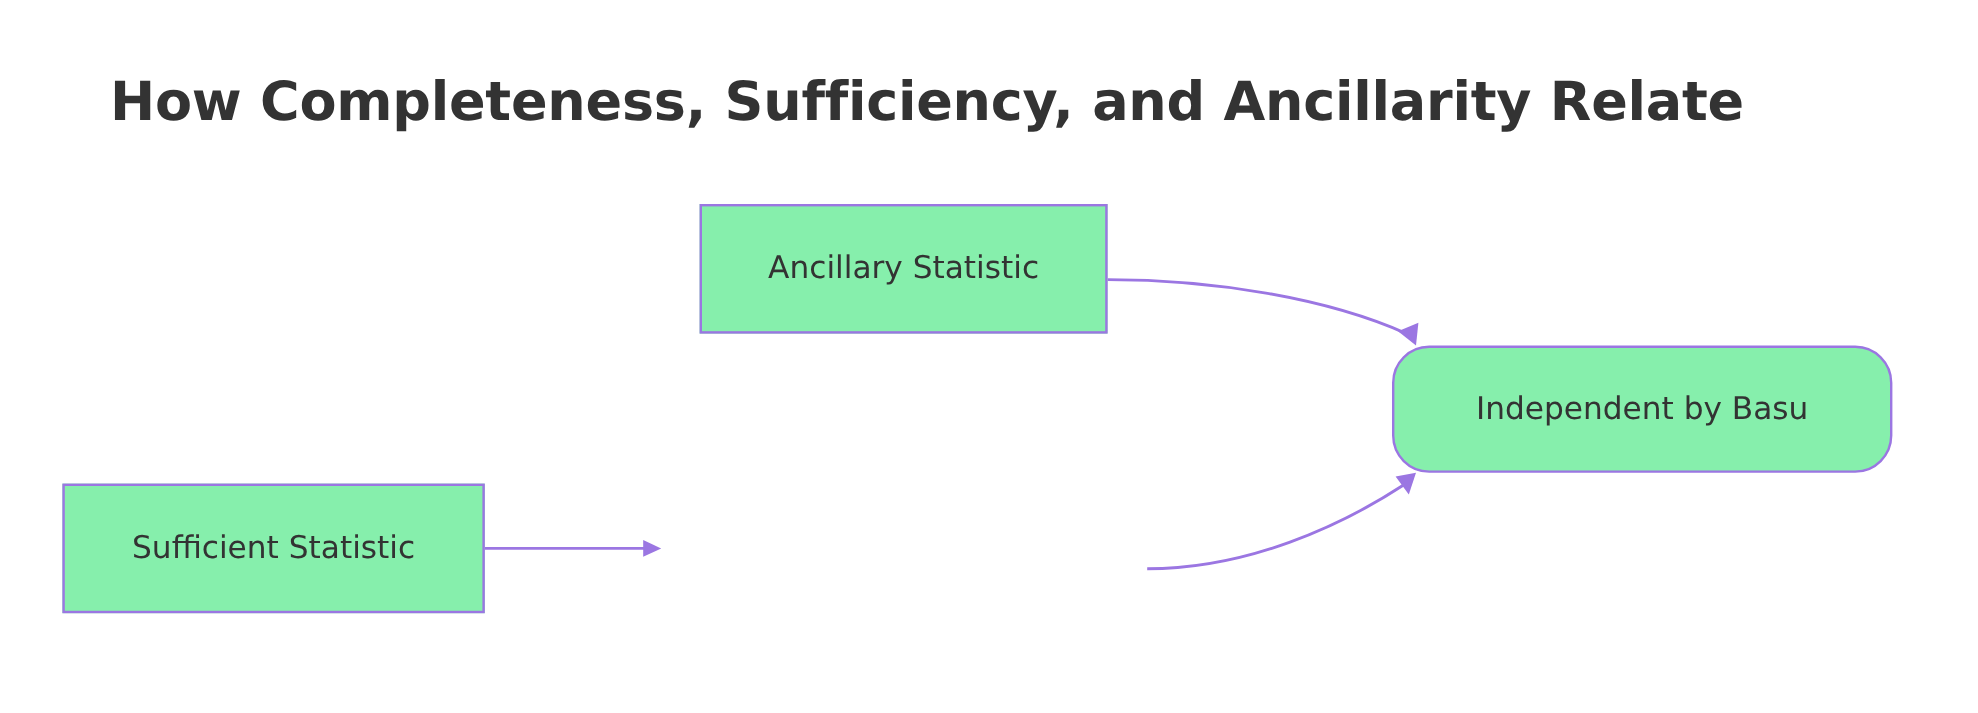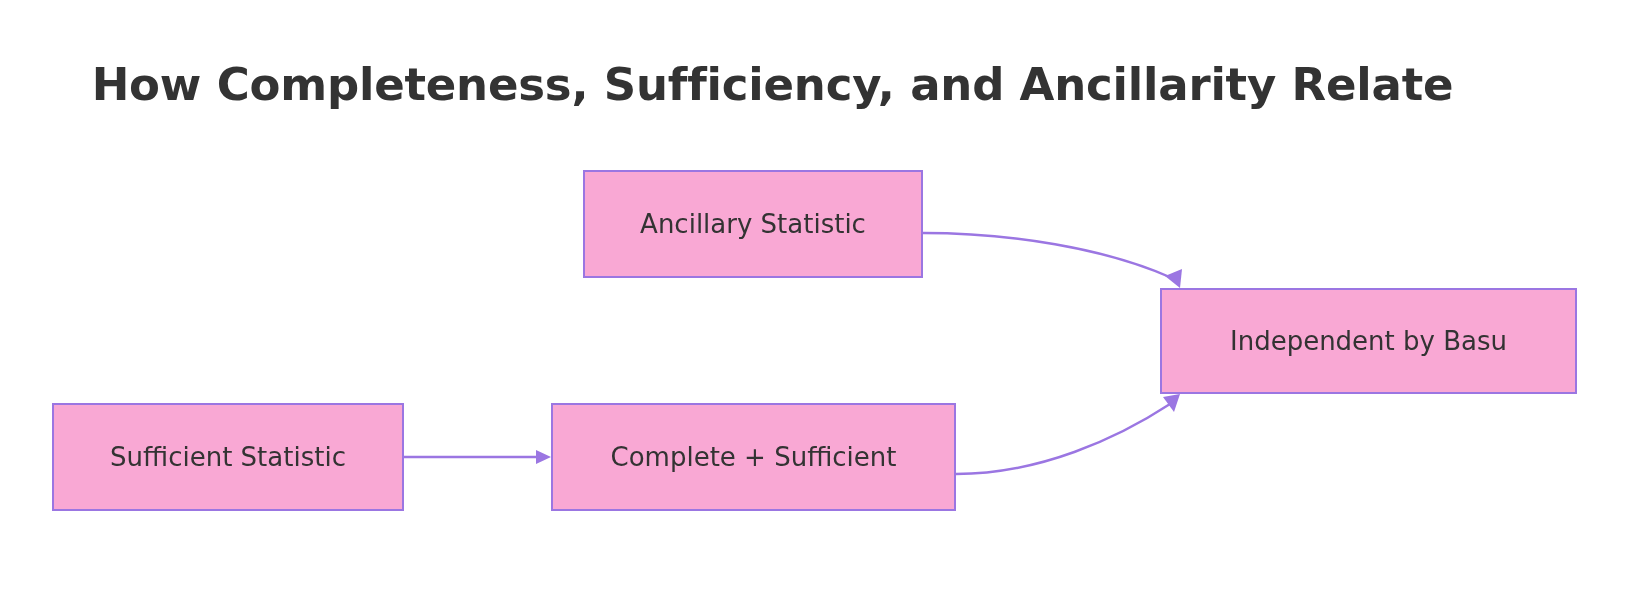--- a/index.html
+++ b/index.html
@@ -29,35 +29,35 @@
     font-size: 45px;
     font-weight: bold;
     color: #333333;
     letter-spacing: -0.2px;
     white-space: nowrap;
     font-family: "DejaVu Sans", "Liberation Sans", sans-serif;
   }
   .node {
     position: absolute;
     box-sizing: border-box;
-    background: #f9a8d4;
+    background: #86efac;
     border: 2px solid #9b76e2;
     display: flex;
     align-items: center;
     justify-content: center;
   }
   .node-label {
     font-size: 26px;
     color: #333333;
     font-family: "DejaVu Sans", "Liberation Sans", sans-serif;
     white-space: nowrap;
     line-height: 1;
   }
   #node-ancillary   { left: 583px;  top: 170px; width: 340px; height: 108px; }
-  #node-independent { left: 1160px; top: 288px; width: 417px; height: 106px; }
+  #node-independent { left: 1160px; top: 288px; width: 417px; height: 106px; border-radius: 31px; }
   #node-sufficient  { left: 52px;   top: 403px; width: 352px; height: 108px; text-align: right; }
   #node-complete    { left: 551px;  top: 403px; width: 405px; height: 108px; }
 
   #edge-layer {
     position: absolute;
     left: 0;
     top: 0;
     width: 1648px;
     height: 594px;
     pointer-events: none;
@@ -102,17 +102,14 @@
   </div>
 
   <div class="node" id="node-independent">
     <span class="node-label">Independent by Basu</span>
   </div>
 
   <div class="node" id="node-sufficient">
     <span class="node-label">Sufficient Statistic</span>
   </div>
 
-  <div class="node" id="node-complete">
-    <span class="node-label">Complete + Sufficient</span>
-  </div>
 
 </div>
 
 </body></html>

